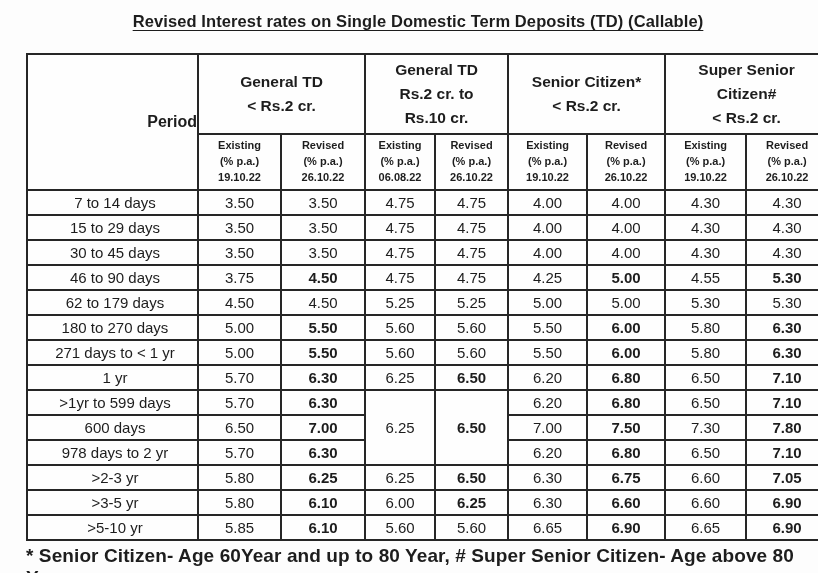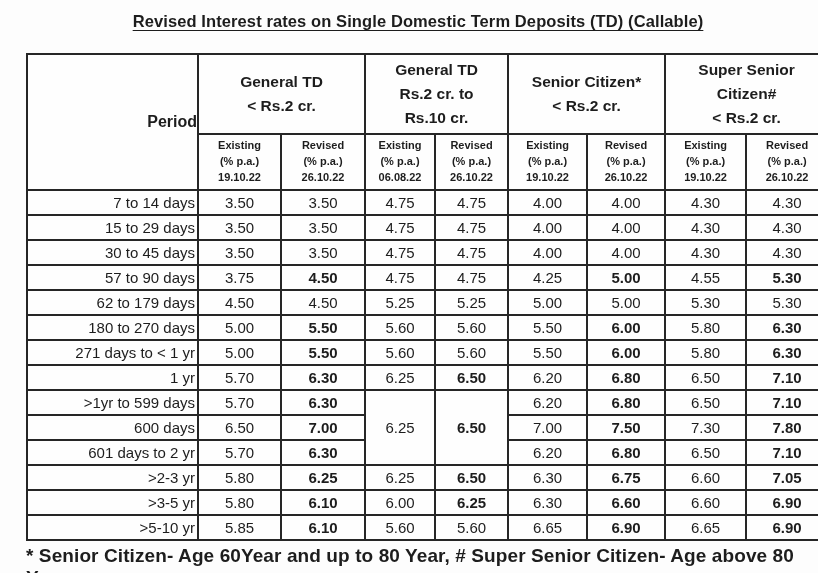--- a/index.html
+++ b/index.html
@@ -51,21 +51,21 @@
     white-space: pre-line;
     vertical-align: middle;
     text-align: center;
     line-height: 1.45;
     height: 56px;
     padding: 1px;
     border-radius: 9px;
   }
   td.period-cell {
     font-size: 15px;
-    text-align: right;
+    text-align: center;
     padding: 2px 2px 2px 7px;
     height: 14px;
     white-space: nowrap;
     overflow: hidden;
     margin-left: 36px;
   }
   td.rate-cell {
     font-size: 15px;
     text-align: center;
     vertical-align: middle;
@@ -167,21 +167,21 @@
           <td class="rate-cell">3.50</td>
           <td class="rate-cell">3.50</td>
           <td class="rate-cell">4.75</td>
           <td class="rate-cell">4.75</td>
           <td class="rate-cell">4.00</td>
           <td class="rate-cell">4.00</td>
           <td class="rate-cell">4.30</td>
           <td class="rate-cell">4.30</td>
         </tr>
         <tr>
-          <td class="period-cell">57 to 90 days</td>
+          <td class="period-cell">46 to 90 days</td>
           <td class="rate-cell">3.75</td>
           <td class="rate-cell bold">4.50</td>
           <td class="rate-cell">4.75</td>
           <td class="rate-cell">4.75</td>
           <td class="rate-cell">4.25</td>
           <td class="rate-cell bold">5.00</td>
           <td class="rate-cell">4.55</td>
           <td class="rate-cell bold">5.30</td>
         </tr>
         <tr>
@@ -242,21 +242,21 @@
         <tr>
           <td class="period-cell">600 days</td>
           <td class="rate-cell">6.50</td>
           <td class="rate-cell bold">7.00</td>
           <td class="rate-cell">7.00</td>
           <td class="rate-cell bold">7.50</td>
           <td class="rate-cell">7.30</td>
           <td class="rate-cell bold">7.80</td>
         </tr>
         <tr>
-          <td class="period-cell">601 days to 2 yr</td>
+          <td class="period-cell">978 days to 2 yr</td>
           <td class="rate-cell">5.70</td>
           <td class="rate-cell bold">6.30</td>
           <td class="rate-cell">6.20</td>
           <td class="rate-cell bold">6.80</td>
           <td class="rate-cell">6.50</td>
           <td class="rate-cell bold">7.10</td>
         </tr>
         <tr>
           <td class="period-cell">&gt;2-3 yr</td>
           <td class="rate-cell">5.80</td>

